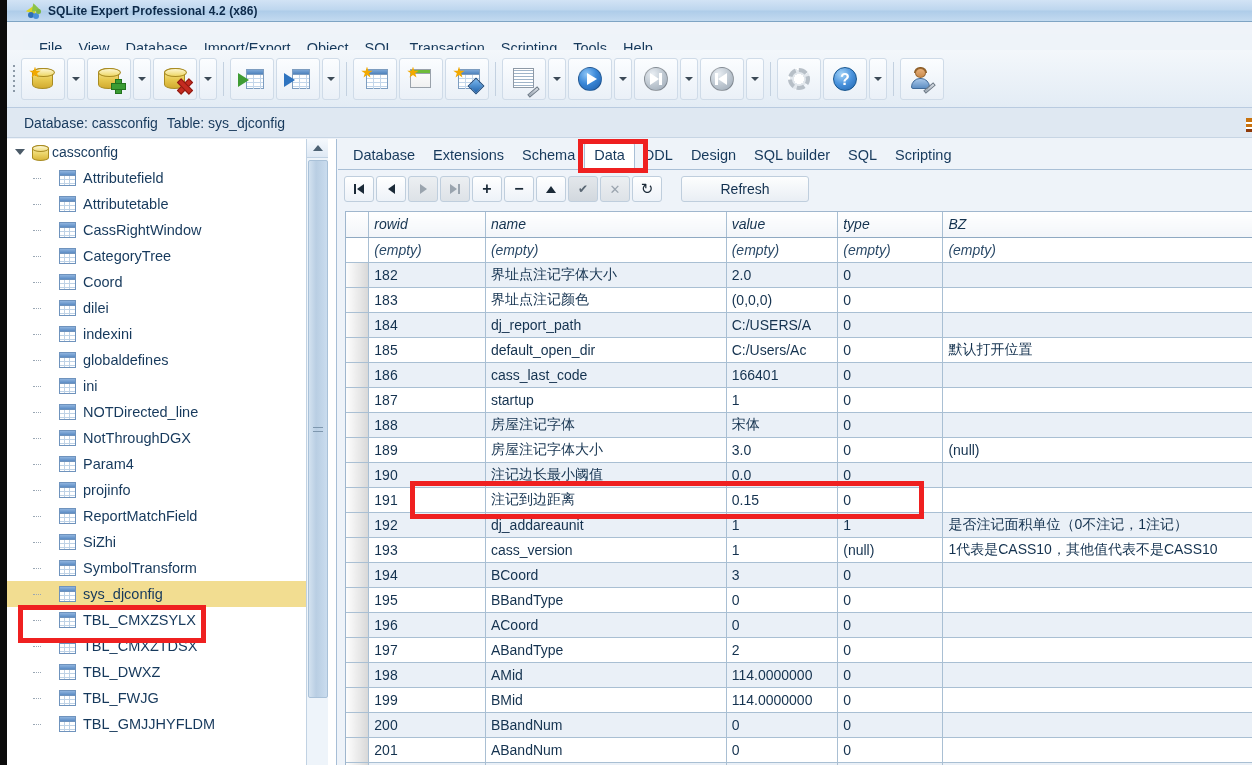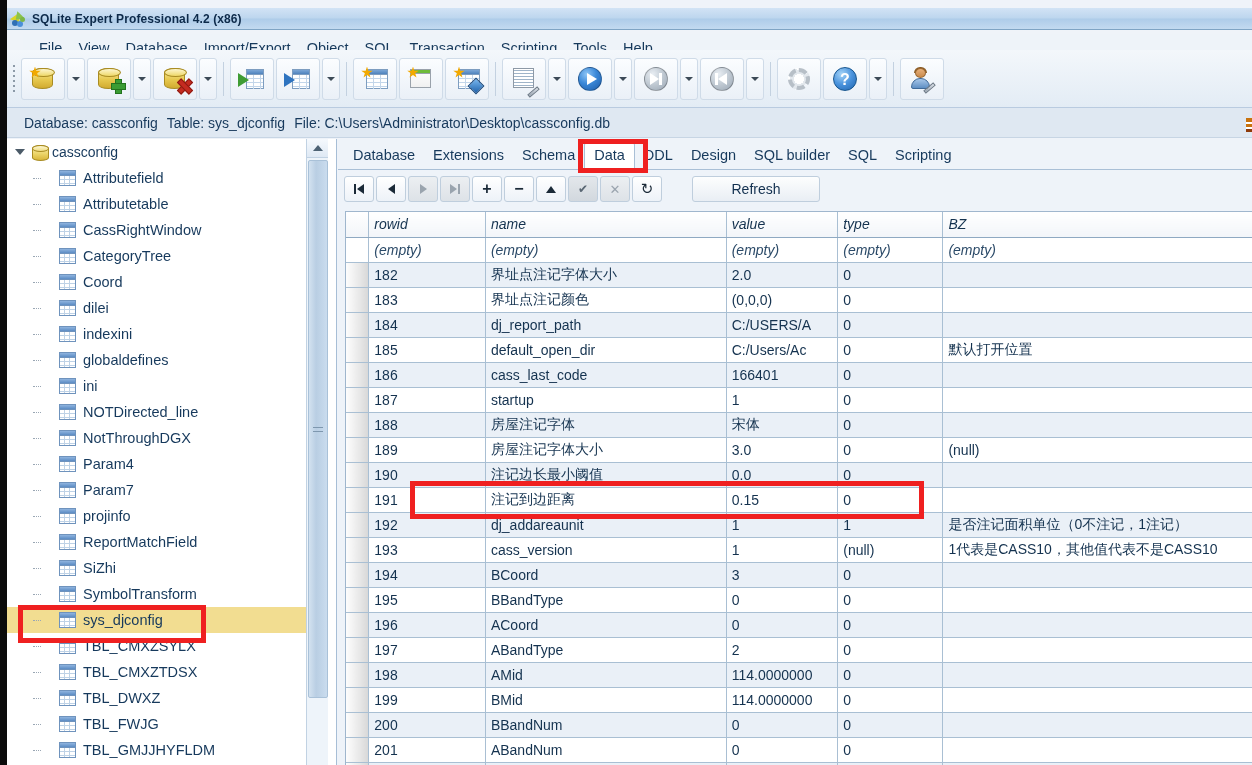--- a/index.html
+++ b/index.html
@@ -19,26 +19,26 @@
   
   .edge-strip {
     position: absolute; left: 0; top: 0;
     width: 7px; height: 765px;
     background: #0b0b0b;
     z-index: 40;
   }
 
   
   .titlebar {
-    position: absolute; left: 7px; top: 8px;
+    position: absolute; left: 7px; top: 0;
     width: 1245px; height: 22px;
     background: linear-gradient(to bottom, #d2e3f5 0%, #bdd6ee 48%, #aecce9 52%, #c3daf0 100%);
     border-bottom: 1px solid #7fa4c4;
     display: flex; align-items: center;
-    padding-left: 4px;
+    padding-left: 20px;
   }
   .titlebar-icon {
     width: 16px; height: 16px;
     position: relative; flex: 0 0 auto;
     margin-right: 5px;
   }
   .ti-leaf {
     position: absolute; left: 0px; top: 1px;
     width: 0; height: 0;
     border-left: 7px solid transparent;
@@ -377,21 +377,21 @@
     width: 30px; height: 26px; margin-right: 2px;
     border: 1px solid #bfcedd; border-radius: 3px;
     background: linear-gradient(to bottom,#ffffff 0%,#edf2f8 100%);
     display: flex; align-items: center; justify-content: center;
     font-size: 13px; color: #1b2a38;
     cursor: default;
   }
   .nav-btn.dim { background: linear-gradient(to bottom,#eceff2 0%,#dde2e7 100%); color:#9aa4ae; }
   .nav-btn.pressed { background: linear-gradient(to bottom,#e3e7eb 0%,#d2d8de 100%); }
   .refresh-btn {
-    width: 128px; height: 26px; margin-left: 28px;
+    width: 128px; height: 26px; margin-left: 17px;
     border: 1px solid #bfcedd; border-radius: 3px;
     background: linear-gradient(to bottom,#fdfefe 0%,#e9eef4 100%);
     display: flex; align-items: center; justify-content: center;
     font-size: 14px; color: #12304f;
     cursor: default;
   }
   .np-left  { width:0;height:0;border-top:5px solid transparent;border-bottom:5px solid transparent;border-right:7px solid currentColor; }
   .np-right { width:0;height:0;border-top:5px solid transparent;border-bottom:5px solid transparent;border-left:7px solid currentColor; }
   .np-up    { width:0;height:0;border-left:5px solid transparent;border-right:5px solid transparent;border-bottom:7px solid currentColor; }
   .np-bar   { width:2px;height:10px;background:currentColor; }
@@ -650,21 +650,20 @@
           <div class="pencil" style="right:1px;bottom:3px;"></div>
       </div>
     </div>
   </div>
 
   <div class="infobar">
     <span>Database: cassconfig</span>
     <span class="gap"></span>
     <span>Table: sys_djconfig</span>
     <span class="gap"></span>
-    <span>File: C:\Users\Administrator\Desktop\cassconfig.db</span>
   </div>
 
   <div class="sidebar">
     <div class="tree">
       <div class="tree-root">
         <div class="expander"></div>
         <div class="db-small"></div>
         <span>cassconfig</span>
       </div>
 
@@ -720,25 +719,20 @@
         </div>
       <div class="tree-item">
           <span class="dashline"></span>
           <span class="tbl-ic"></span>
           <span>NotThroughDGX</span>
         </div>
       <div class="tree-item">
           <span class="dashline"></span>
           <span class="tbl-ic"></span>
           <span>Param4</span>
-        </div>
-      <div class="tree-item">
-          <span class="dashline"></span>
-          <span class="tbl-ic"></span>
-          <span>Param7</span>
         </div>
       <div class="tree-item">
           <span class="dashline"></span>
           <span class="tbl-ic"></span>
           <span>projinfo</span>
         </div>
       <div class="tree-item">
           <span class="dashline"></span>
           <span class="tbl-ic"></span>
           <span>ReportMatchField</span>

